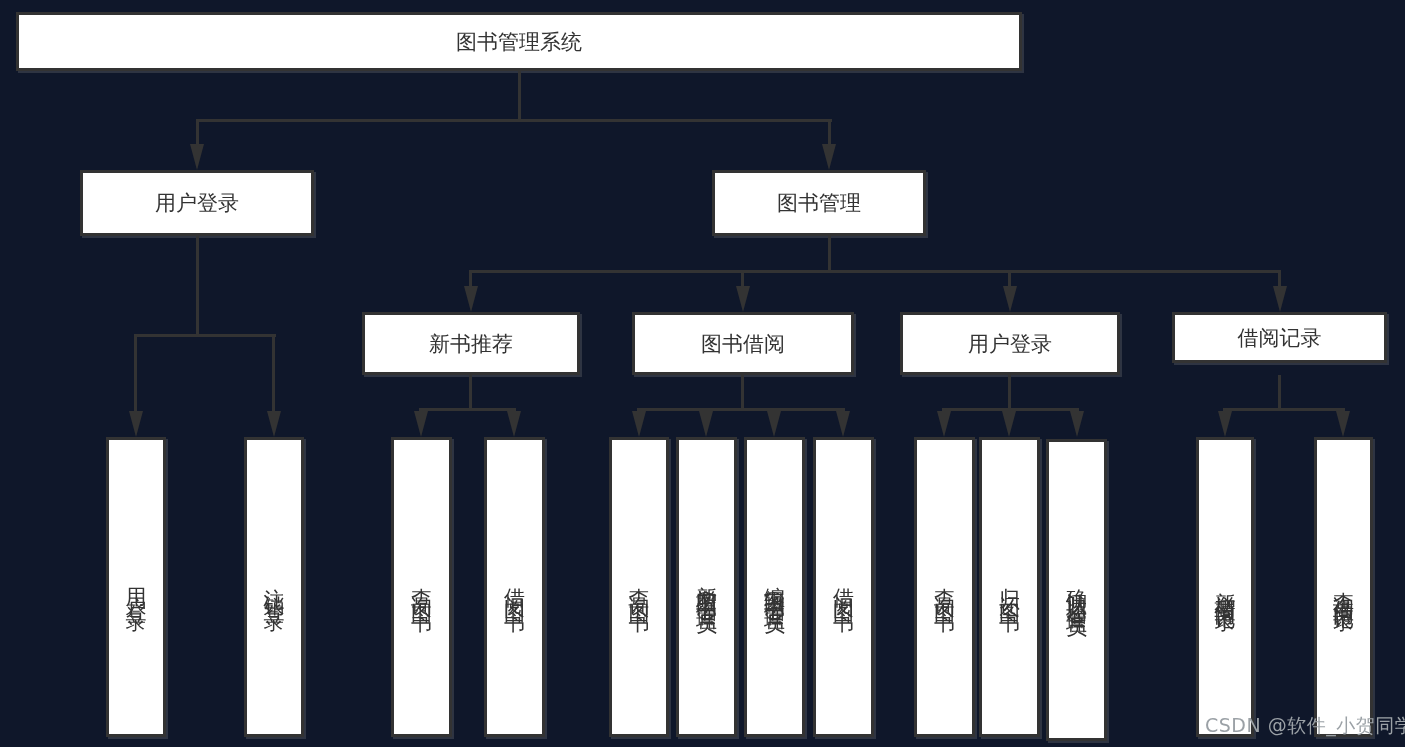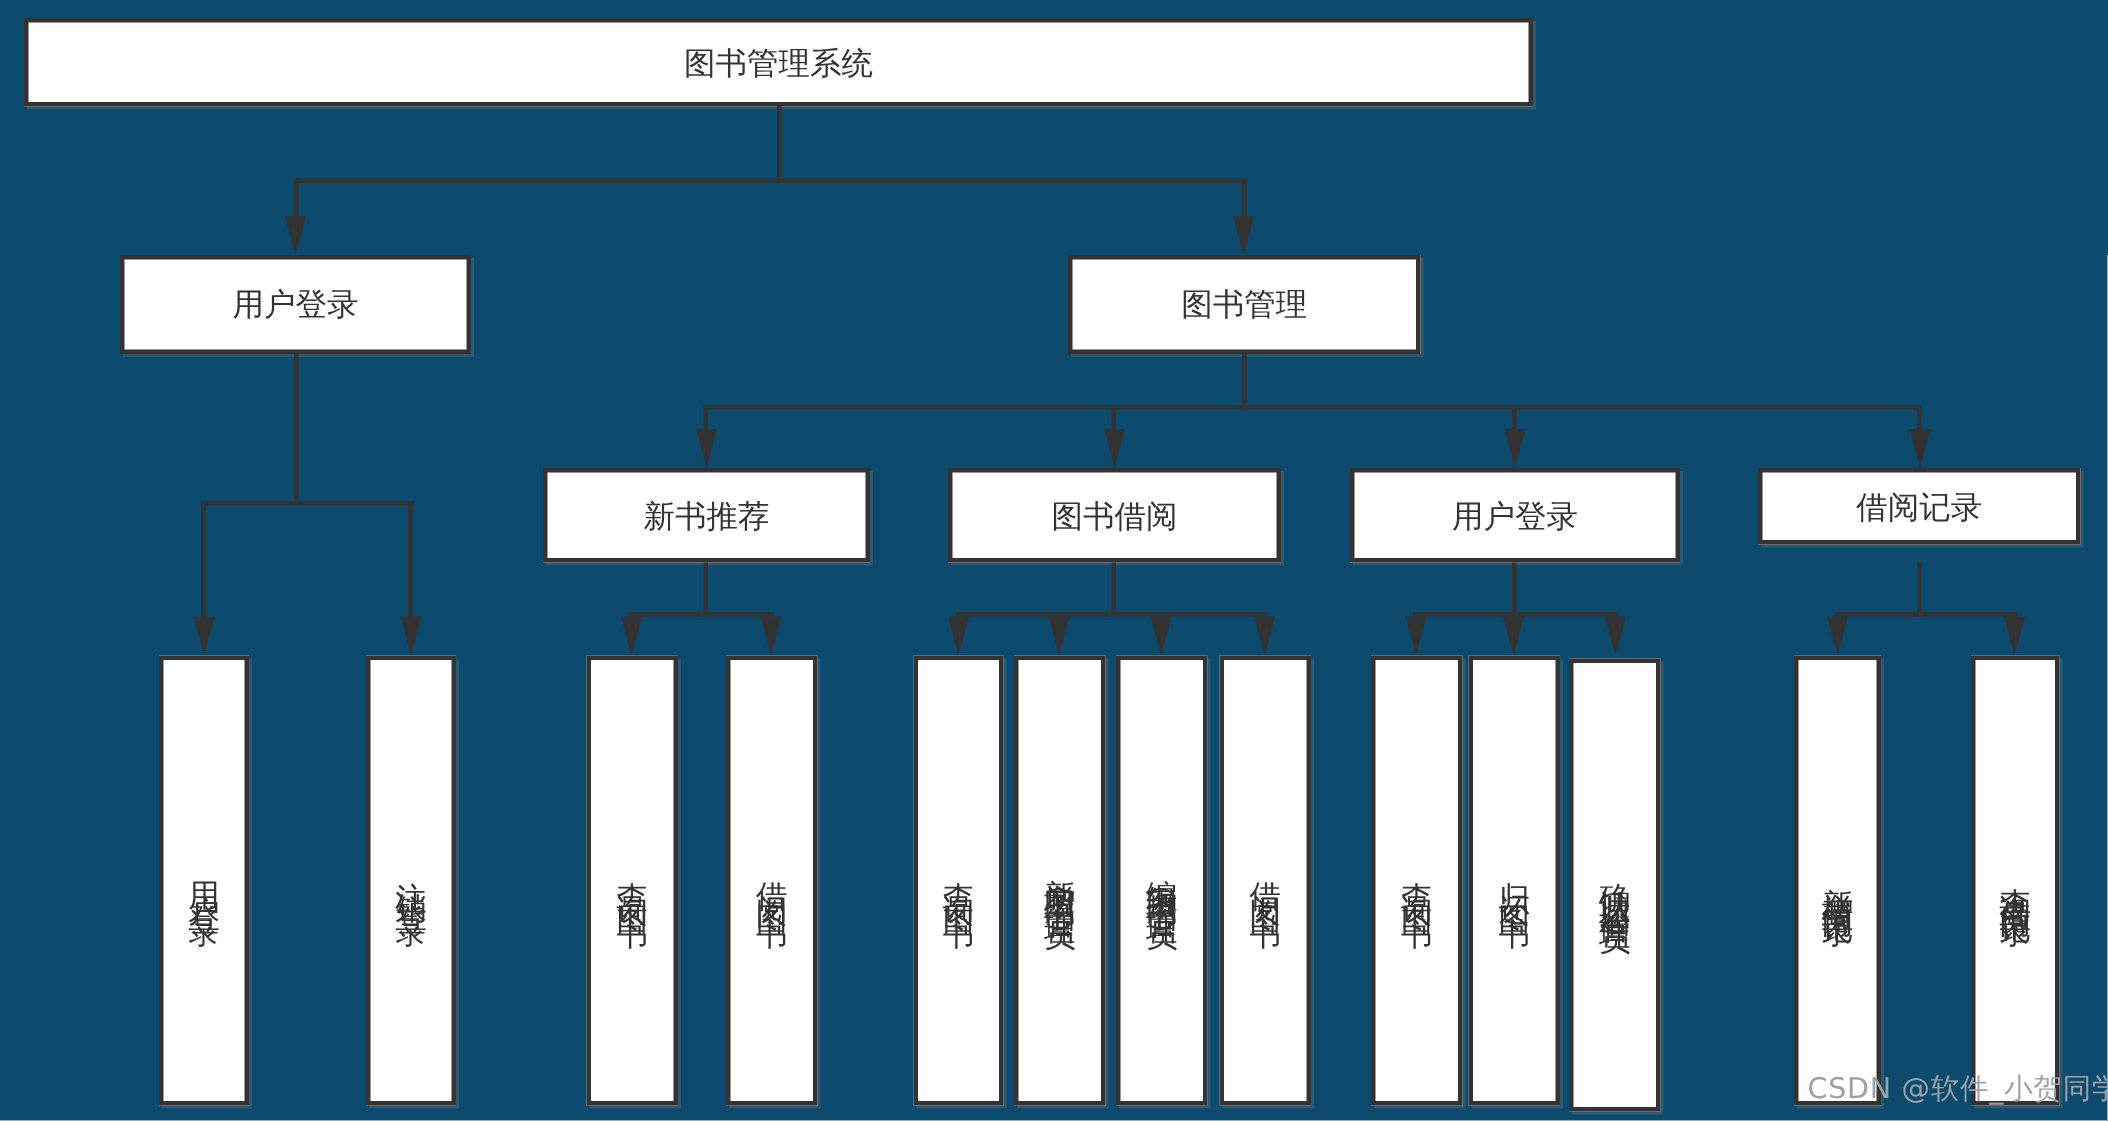--- a/index.html
+++ b/index.html
@@ -1,17 +1,17 @@
 <!DOCTYPE html>
 <html><head>
 <meta charset="utf-8">
 <style>
   html,body{margin:0;padding:0;background:#ffffff;}
   .canvas{
-    position:relative;width:1405px;height:747px;background:#0c4a6e;overflow:hidden;
+    position:relative;width:1405px;height:747px;background:#0f172a;overflow:hidden;
     font-family:"DejaVu Sans","Liberation Sans",sans-serif;color:#333333;
   }
   .box{
     position:absolute;box-sizing:border-box;background:#ffffff;
     border:3px solid #333333;display:flex;align-items:center;justify-content:center;
     font-size:21px;color:#333333;box-shadow:2px 2px 0 rgba(130,130,130,0.28);
   }
   .vbox{
     writing-mode:vertical-rl;text-orientation:mixed;
     letter-spacing:8px;font-size:21px;line-height:52px;text-align:center;
@@ -38,21 +38,21 @@
   <div class="box" style="left:16px;top:12px;width:1006px;height:59px">图书管理系统</div>
 
   <div class="vline" style="left:518px;top:70px;height:51px"></div>
   <div class="hline" style="left:196px;top:119px;width:636px"></div>
   <div class="vline" style="left:196px;top:119px;height:28px"></div>
   <div class="arrow" style="left:190px;top:144px"></div>
   <div class="vline" style="left:828px;top:119px;height:28px"></div>
   <div class="arrow" style="left:822px;top:144px"></div>
 
   <div class="box" style="left:80px;top:170px;width:234px;height:66px">用户登录</div>
-  <div class="box" style="left:712px;top:170px;width:235px;height:66px">图书管理</div>
+  <div class="box" style="left:712px;top:170px;width:214px;height:66px">图书管理</div>
 
   <div class="vline" style="left:196px;top:236px;height:101px"></div>
   <div class="hline" style="left:134px;top:334px;width:142px"></div>
   <div class="vline" style="left:134px;top:334px;height:78px"></div>
   <div class="arrow" style="left:129px;top:411px"></div>
   <div class="vline" style="left:272px;top:334px;height:78px"></div>
   <div class="arrow" style="left:267px;top:411px"></div>
 
   <div class="vline" style="left:828px;top:236px;height:37px"></div>
   <div class="hline" style="left:469px;top:270px;width:812px"></div>

